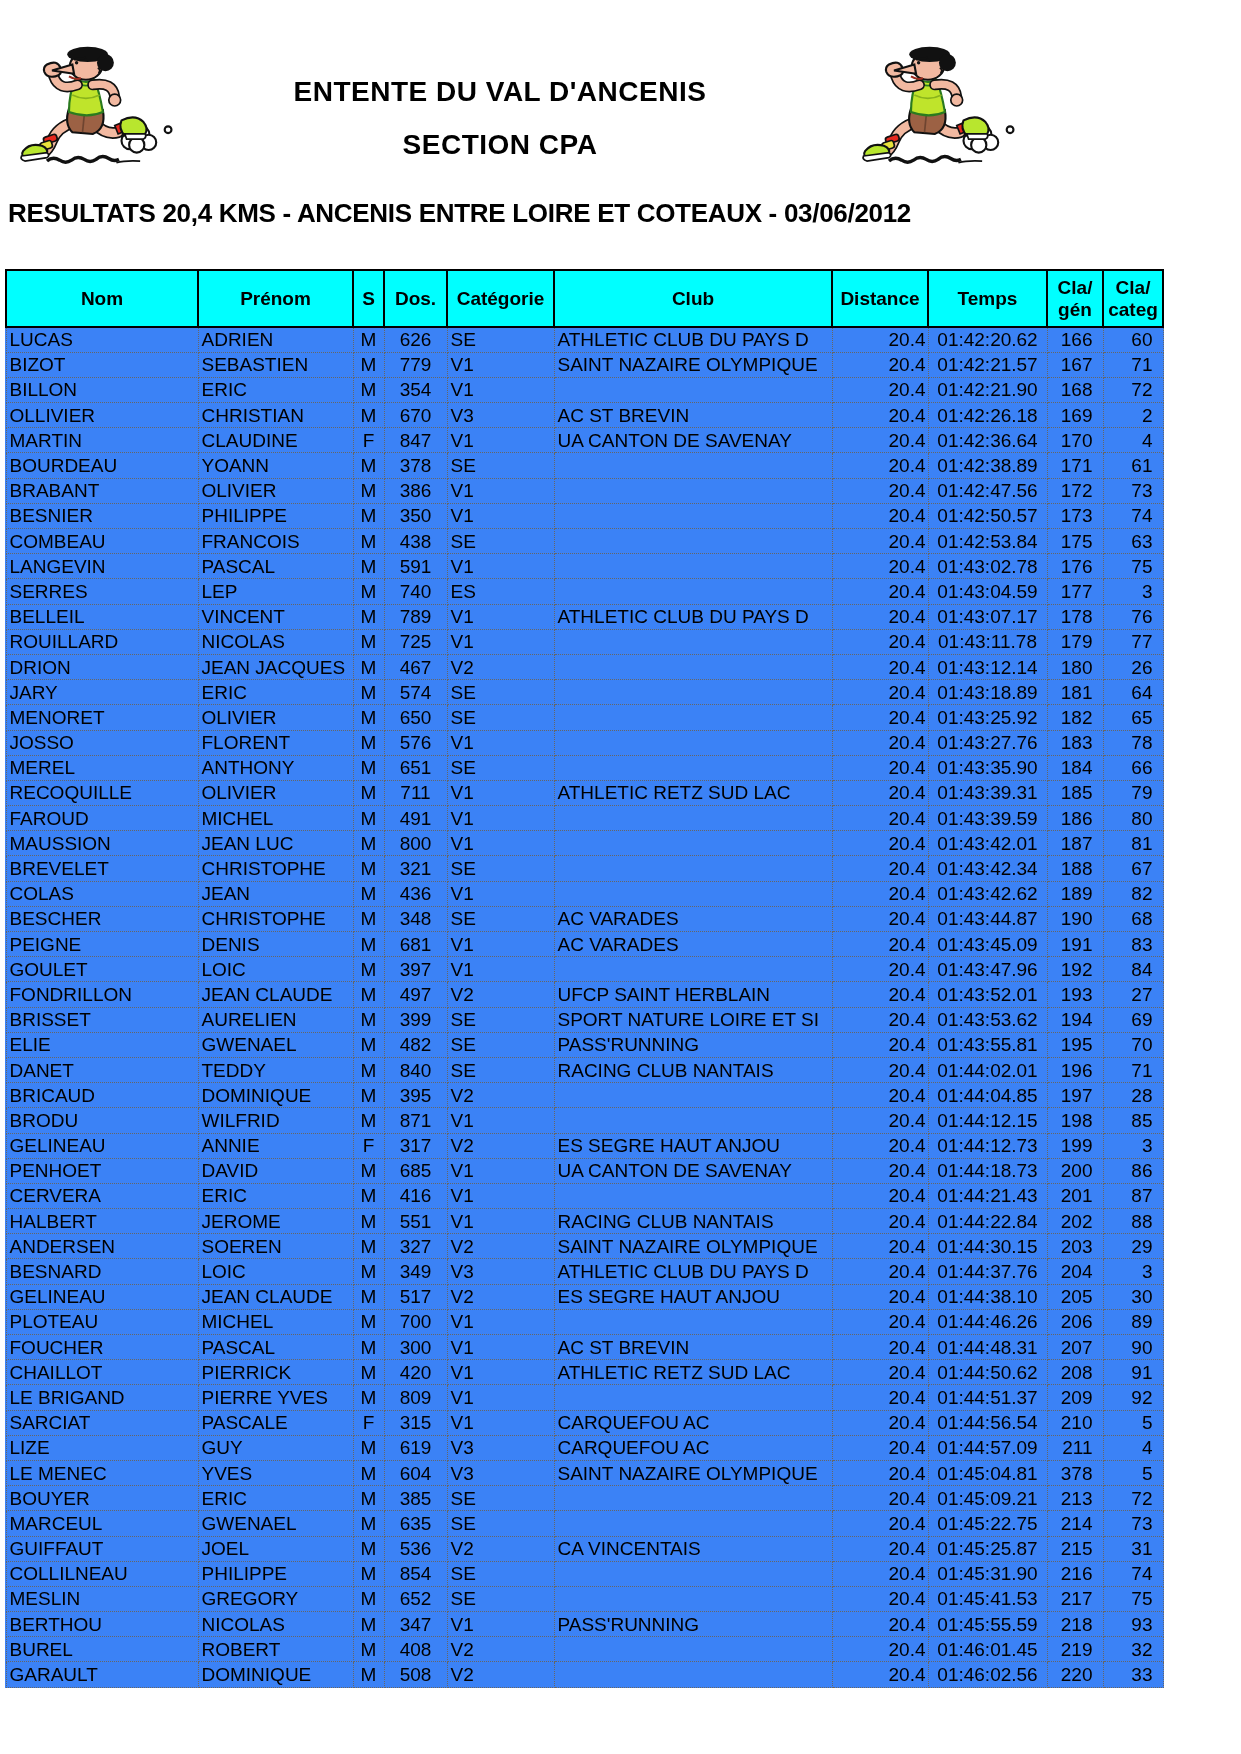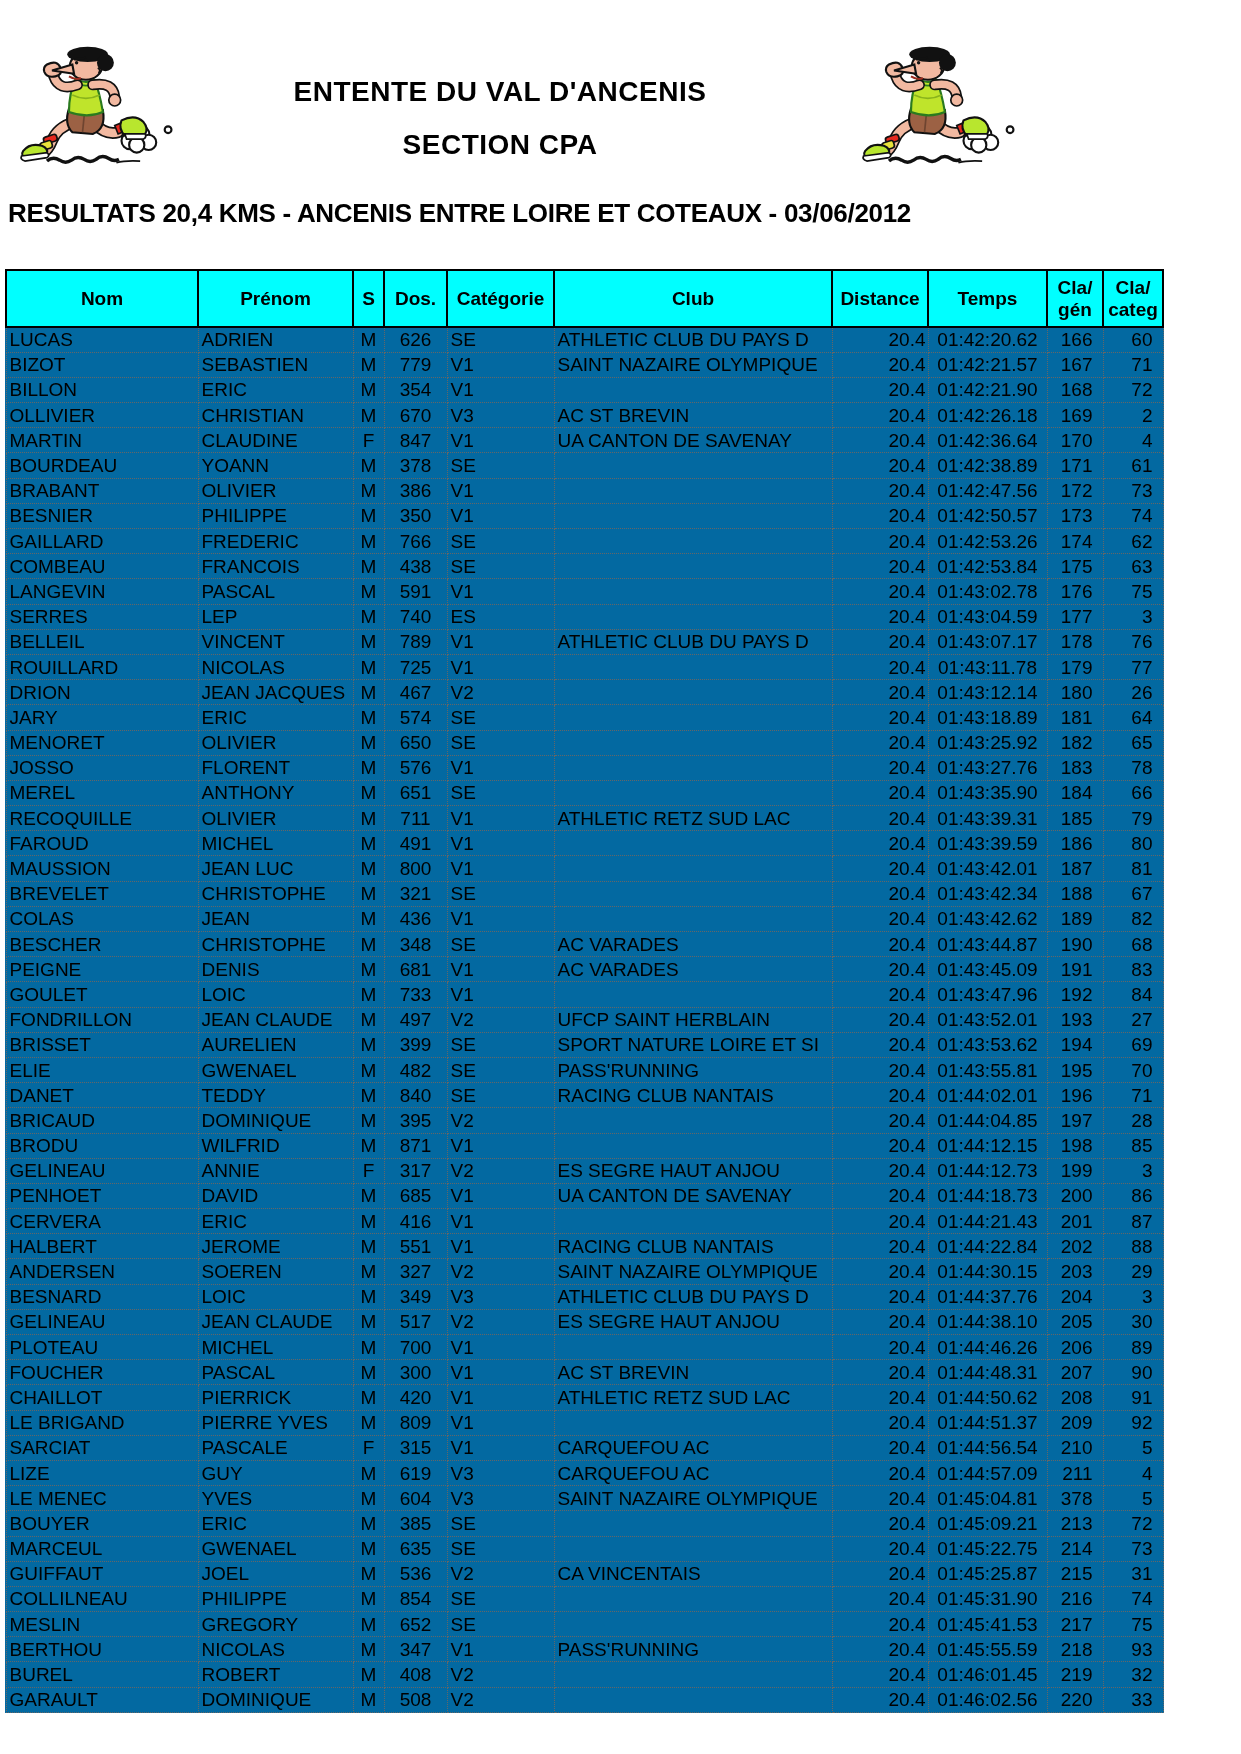--- a/index.html
+++ b/index.html
@@ -24,21 +24,21 @@
   .title-line2 { margin-top: 21px; }
   .results-heading {
     position: absolute; left: 8px; top: 198px;
     font-size: 26px; font-weight: bold; letter-spacing: -0.3px;
     white-space: nowrap;
   }
   .table-wrap { position: absolute; left: 5px; top: 269px; }
   table.results {
     border-collapse: collapse; table-layout: fixed;
     width: 1157px;
-    background: #0369a1;
+    background: #3b82f6;
   }
   thead tr { height: 57px; }
   thead th {
     background: #00FFFF;
     border: 2px solid #000;
     font-size: 19px; font-weight: bold;
     text-align: center; vertical-align: middle;
     white-space: pre-line; line-height: 1.15;
     padding: 0 1px;
     overflow: hidden;
@@ -285,32 +285,20 @@
           <td class="c2">M</td>
           <td class="c3">350</td>
           <td class="c4">V1</td>
           <td class="c5"></td>
           <td class="c6">20.4</td>
           <td class="c7">01:42:50.57</td>
           <td class="c8">173</td>
           <td class="c9">74</td>
         </tr>
         <tr>
-          <td class="c0">GAILLARD</td>
-          <td class="c1">FREDERIC</td>
-          <td class="c2">M</td>
-          <td class="c3">766</td>
-          <td class="c4">SE</td>
-          <td class="c5"></td>
-          <td class="c6">20.4</td>
-          <td class="c7">01:42:53.26</td>
-          <td class="c8">174</td>
-          <td class="c9">62</td>
-        </tr>
-        <tr>
           <td class="c0">COMBEAU</td>
           <td class="c1">FRANCOIS</td>
           <td class="c2">M</td>
           <td class="c3">438</td>
           <td class="c4">SE</td>
           <td class="c5"></td>
           <td class="c6">20.4</td>
           <td class="c7">01:42:53.84</td>
           <td class="c8">175</td>
           <td class="c9">63</td>
@@ -504,21 +492,21 @@
           <td class="c5">AC VARADES</td>
           <td class="c6">20.4</td>
           <td class="c7">01:43:45.09</td>
           <td class="c8">191</td>
           <td class="c9">83</td>
         </tr>
         <tr>
           <td class="c0">GOULET</td>
           <td class="c1">LOIC</td>
           <td class="c2">M</td>
-          <td class="c3">733</td>
+          <td class="c3">397</td>
           <td class="c4">V1</td>
           <td class="c5"></td>
           <td class="c6">20.4</td>
           <td class="c7">01:43:47.96</td>
           <td class="c8">192</td>
           <td class="c9">84</td>
         </tr>
         <tr>
           <td class="c0">FONDRILLON</td>
           <td class="c1">JEAN CLAUDE</td>

